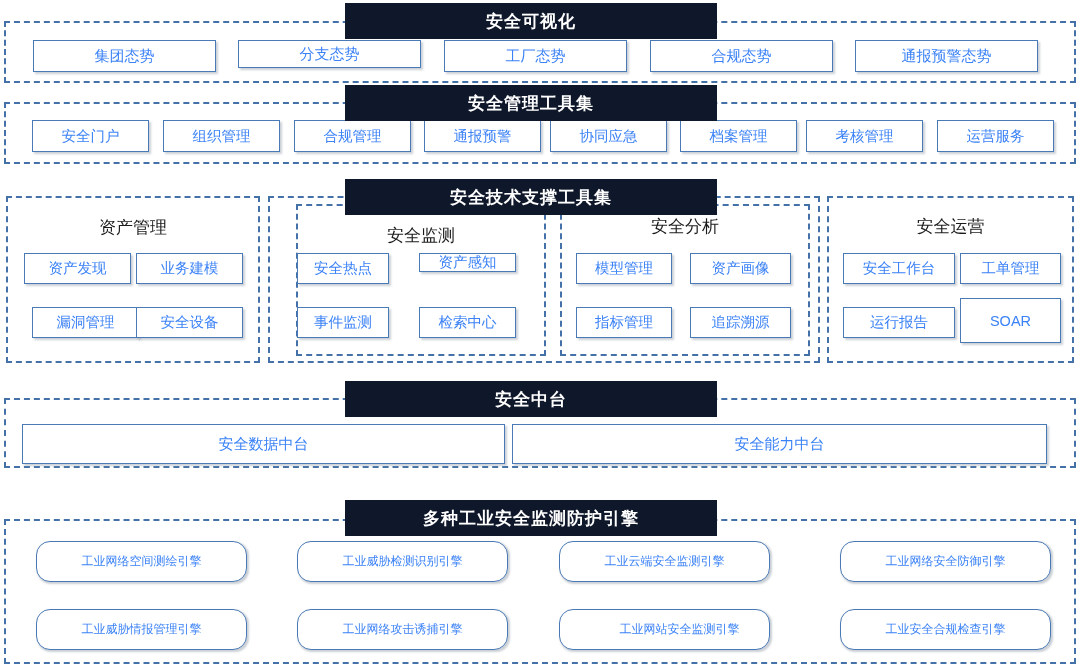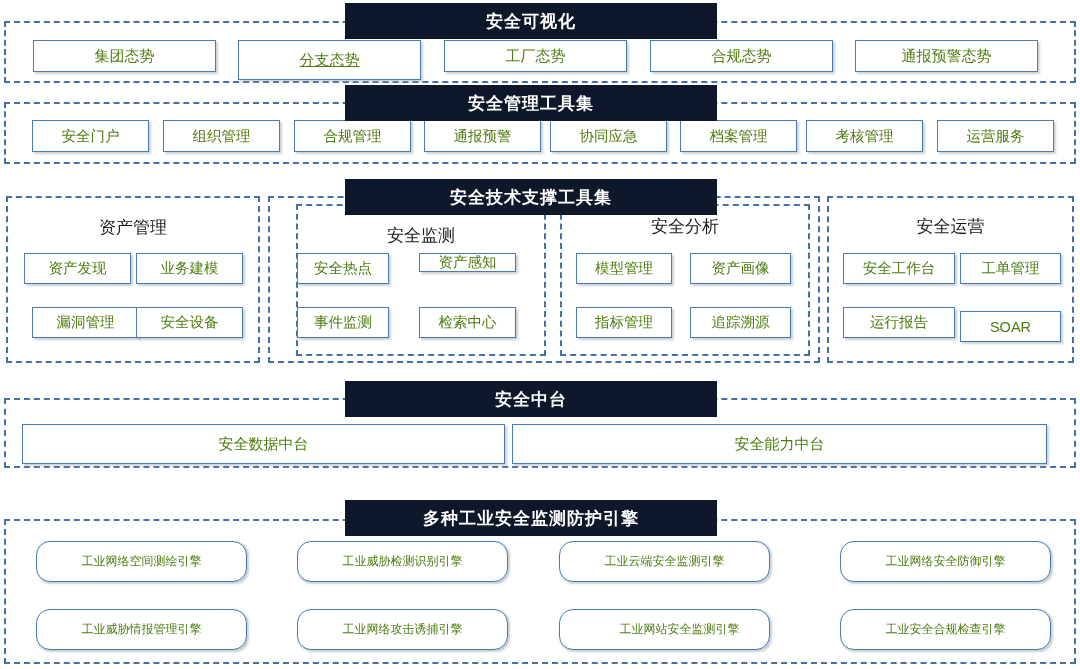--- a/index.html
+++ b/index.html
@@ -49,21 +49,21 @@
   
   .cell {
     position: absolute;
     border: 1.6px solid #4a7ab5;
     background: #ffffff;
     box-sizing: border-box;
     display: flex;
     align-items: center;
     justify-content: center;
     font-size: 14.5px;
-    color: #4d7c0f;
+    color: #3b82f6;
     box-shadow: 1.5px 1.5px 2px rgba(140,150,165,0.45);
     white-space: nowrap;
   }
   .cell.sm { font-size: 12px; border-radius: 14px; }
   .cell.lg { font-size: 15px; }
 
   
   .group-title {
     position: absolute;
     font-size: 17px;
@@ -74,21 +74,21 @@
 </style>
 </head>
 <body>
 
 <div class="canvas">
 
   <div class="region" style="left:4px; top:21px; width:1072px; height:62px;"></div>
   <div class="banner" style="left:345px; top:3px; width:372px; height:36px;">安全可视化</div>
 
   <div class="cell lg" style="left:33px; top:40px; width:183px; height:32px;">集团态势</div>
-  <div class="cell lg" style="left:238px; top:40px; width:183px; height:40px;text-decoration:underline;">分支态势</div>
+  <div class="cell lg" style="left:238px; top:40px; width:183px; height:28px;">分支态势</div>
   <div class="cell lg" style="left:444px; top:40px; width:183px; height:32px;">工厂态势</div>
   <div class="cell lg" style="left:650px; top:40px; width:183px; height:32px;">合规态势</div>
   <div class="cell lg" style="left:855px; top:40px; width:183px; height:32px;">通报预警态势</div>
 
   <div class="region" style="left:4px; top:102px; width:1072px; height:62px;"></div>
   <div class="banner" style="left:345px; top:85px; width:372px; height:36px;">安全管理工具集</div>
 
   <div class="cell" style="left:32px; top:120px; width:117px; height:32px;">安全门户</div>
   <div class="cell" style="left:163px; top:120px; width:117px; height:32px;">组织管理</div>
   <div class="cell" style="left:294px; top:120px; width:117px; height:32px;">合规管理</div>
@@ -122,21 +122,21 @@
   <div class="group-title" style="left:560px; top:215px; width:250px;">安全分析</div>
   <div class="cell" style="left:576px; top:253px; width:96px; height:31px;">模型管理</div>
   <div class="cell" style="left:690px; top:253px; width:101px; height:31px;">资产画像</div>
   <div class="cell" style="left:576px; top:307px; width:96px; height:31px;">指标管理</div>
   <div class="cell" style="left:690px; top:307px; width:101px; height:31px;">追踪溯源</div>
 
   <div class="group-title" style="left:827px; top:215px; width:247px;">安全运营</div>
   <div class="cell" style="left:843px; top:253px; width:112px; height:31px;">安全工作台</div>
   <div class="cell" style="left:960px; top:253px; width:101px; height:31px;">工单管理</div>
   <div class="cell" style="left:843px; top:307px; width:112px; height:31px;">运行报告</div>
-  <div class="cell" style="left:960px; top:311px; width:101px; height:31px;">SOAR</div>
+  <div class="cell" style="left:960px; top:298px; width:101px; height:45px;">SOAR</div>
 
   <div class="region" style="left:4px; top:398px; width:1072px; height:70px;"></div>
   <div class="banner" style="left:345px; top:381px; width:372px; height:36px;">安全中台</div>
 
   <div class="cell lg" style="left:22px; top:424px; width:483px; height:40px;">安全数据中台</div>
   <div class="cell lg" style="left:512px; top:424px; width:535px; height:40px;">安全能力中台</div>
 
   <div class="region" style="left:4px; top:519px; width:1072px; height:145px;"></div>
   <div class="banner" style="left:345px; top:500px; width:372px; height:36px;">多种工业安全监测防护引擎</div>
 

